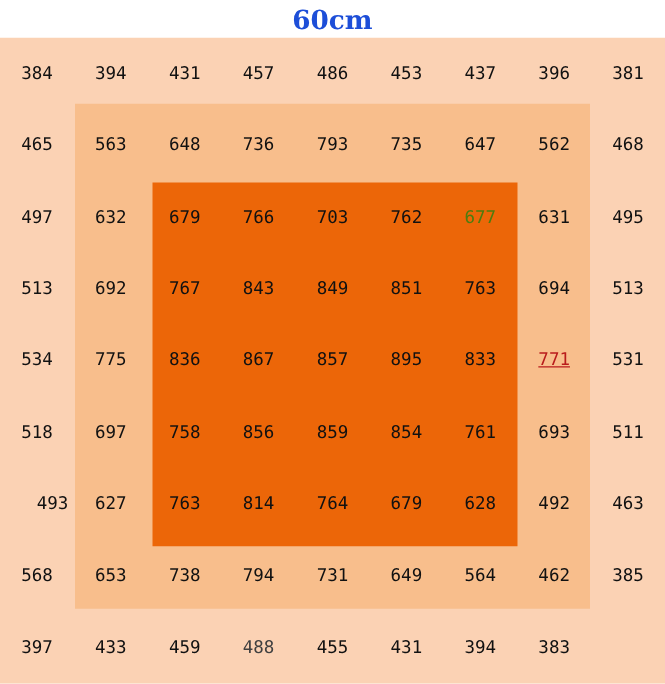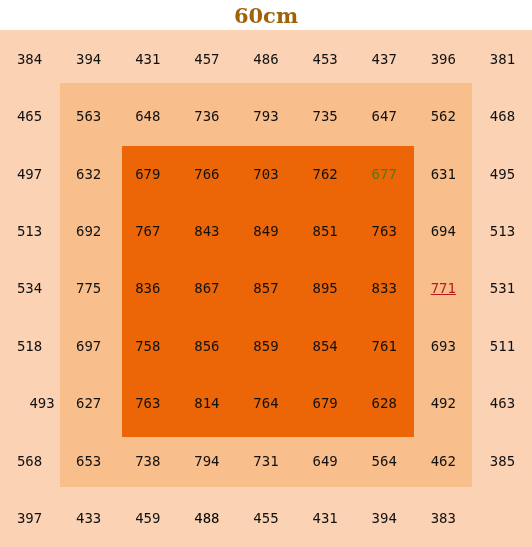--- a/index.html
+++ b/index.html
@@ -92,21 +92,21 @@
     font-size: 14px;
     color: #111111;
     user-select: none;
   }
 </style>
 </head>
 <body>
 
 <div id="figure" style="background: rgb(255, 255, 255);">
 
-  <div id="chart-title" style="color: #a16207;">60cm</div>
+  <div id="chart-title" style="color: #1d4ed8;">60cm</div>
 
   <div id="plot-area">
 
     <div class="band" id="band-outer" style="background: rgb(251, 210, 180);"></div>
 
     <div class="band" id="band-mid" style="background: rgb(248, 190, 140);"></div>
 
     <div class="band" id="band-inner" style="background: rgb(236, 102, 8);"></div>
 
     <div id="value-grid">
@@ -178,21 +178,21 @@
         <div class="cell" style="color: rgb(17, 17, 17);">738</div>
         <div class="cell" style="color: rgb(17, 17, 17);">794</div>
         <div class="cell" style="color: rgb(17, 17, 17);">731</div>
         <div class="cell" style="color: rgb(17, 17, 17);">649</div>
         <div class="cell" style="color: rgb(17, 17, 17);">564</div>
         <div class="cell" style="color: rgb(17, 17, 17);">462</div>
         <div class="cell" style="color: rgb(17, 17, 17);">385</div>
         <div class="cell" style="color: rgb(17, 17, 17);">397</div>
         <div class="cell" style="color: rgb(17, 17, 17);">433</div>
         <div class="cell" style="color: rgb(17, 17, 17);">459</div>
-        <div class="cell" style="color: #000000;">488</div>
+        <div class="cell" style="color: #404040;">488</div>
         <div class="cell" style="color: rgb(17, 17, 17);">455</div>
         <div class="cell" style="color: rgb(17, 17, 17);">431</div>
         <div class="cell" style="color: rgb(17, 17, 17);">394</div>
         <div class="cell" style="color: rgb(17, 17, 17);">383</div>
       </div>
 
   </div>
 
 </div>
 

